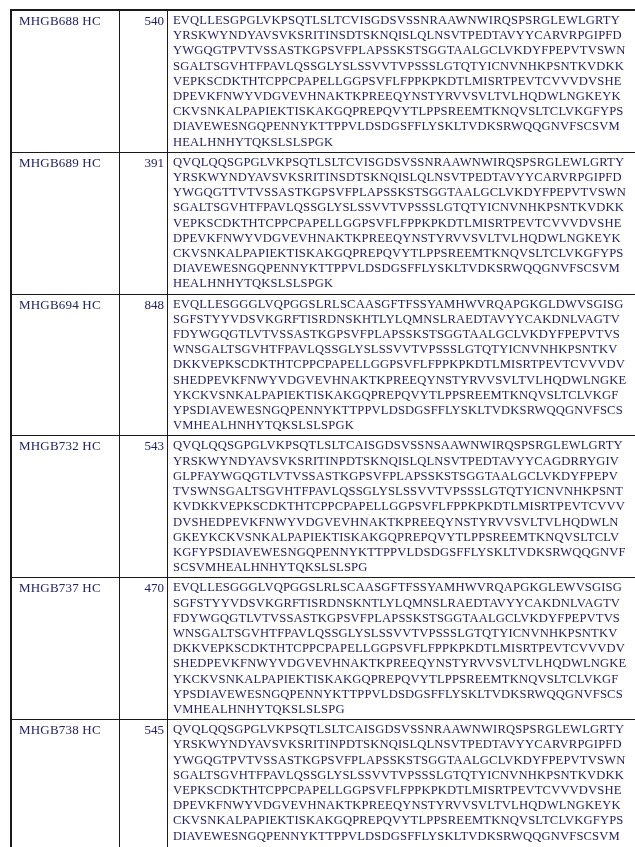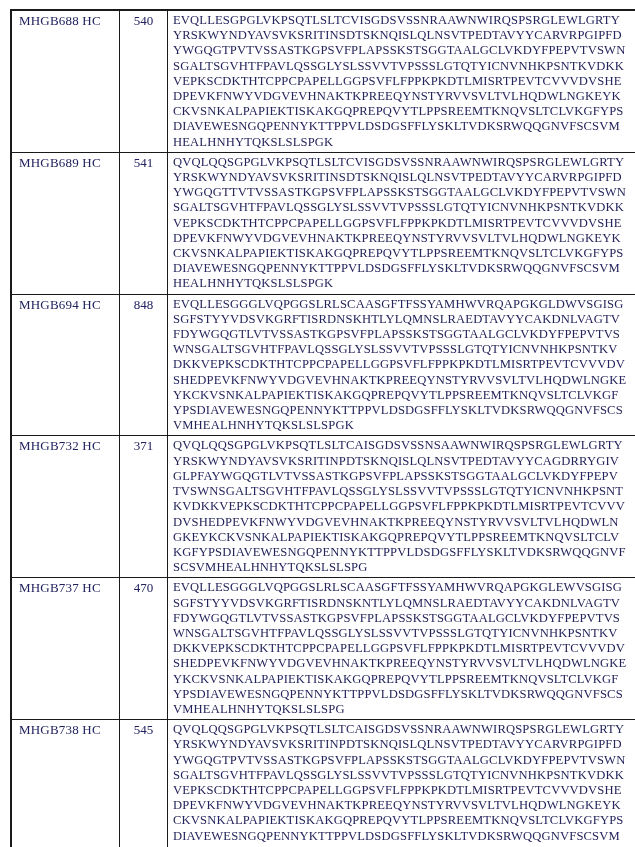--- a/index.html
+++ b/index.html
@@ -38,21 +38,21 @@
     width: 97px;
     padding-left: 7px;
     font-size: 13px;
     line-height: 15.2px;
     color: #20225e;
     letter-spacing: 0.2px;
     white-space: nowrap;
   }
   td.id-cell {
     width: 41px;
-    text-align: center;
+    text-align: right;
     font-size: 13px;
     line-height: 15.2px;
     color: #20225e;
   }
   td.seq-cell {
     width: 470px;
     padding-left: 5px;
     padding-right: 2px;
   }
   .seq-line {
@@ -81,21 +81,21 @@
             <div class="seq-line">VEPKSCDKTHTCPPCPAPELLGGPSVFLFPPKPKDTLMISRTPEVTCVVVDVSHE</div>
             <div class="seq-line">DPEVKFNWYVDGVEVHNAKTKPREEQYNSTYRVVSVLTVLHQDWLNGKEYK</div>
             <div class="seq-line">CKVSNKALPAPIEKTISKAKGQPREPQVYTLPPSREEMTKNQVSLTCLVKGFYPS</div>
             <div class="seq-line">DIAVEWESNGQPENNYKTTPPVLDSDGSFFLYSKLTVDKSRWQQGNVFSCSVM</div>
             <div class="seq-line">HEALHNHYTQKSLSLSPGK</div>
           </td>
   </tr>
 
   <tr>
     <td class="name-cell">MHGB689 HC</td>
-    <td class="id-cell">541</td>
+    <td class="id-cell">391</td>
     <td class="seq-cell">
             <div class="seq-line">QVQLQQSGPGLVKPSQTLSLTCVISGDSVSSNRAAWNWIRQSPSRGLEWLGRTY</div>
             <div class="seq-line">YRSKWYNDYAVSVKSRITINSDTSKNQISLQLNSVTPEDTAVYYCARVRPGIPFD</div>
             <div class="seq-line">YWGQGTTVTVSSASTKGPSVFPLAPSSKSTSGGTAALGCLVKDYFPEPVTVSWN</div>
             <div class="seq-line">SGALTSGVHTFPAVLQSSGLYSLSSVVTVPSSSLGTQTYICNVNHKPSNTKVDKK</div>
             <div class="seq-line">VEPKSCDKTHTCPPCPAPELLGGPSVFLFPPKPKDTLMISRTPEVTCVVVDVSHE</div>
             <div class="seq-line">DPEVKFNWYVDGVEVHNAKTKPREEQYNSTYRVVSVLTVLHQDWLNGKEYK</div>
             <div class="seq-line">CKVSNKALPAPIEKTISKAKGQPREPQVYTLPPSREEMTKNQVSLTCLVKGFYPS</div>
             <div class="seq-line">DIAVEWESNGQPENNYKTTPPVLDSDGSFFLYSKLTVDKSRWQQGNVFSCSVM</div>
             <div class="seq-line">HEALHNHYTQKSLSLSPGK</div>
@@ -113,21 +113,21 @@
             <div class="seq-line">DKKVEPKSCDKTHTCPPCPAPELLGGPSVFLFPPKPKDTLMISRTPEVTCVVVDV</div>
             <div class="seq-line">SHEDPEVKFNWYVDGVEVHNAKTKPREEQYNSTYRVVSVLTVLHQDWLNGKE</div>
             <div class="seq-line">YKCKVSNKALPAPIEKTISKAKGQPREPQVYTLPPSREEMTKNQVSLTCLVKGF</div>
             <div class="seq-line">YPSDIAVEWESNGQPENNYKTTPPVLDSDGSFFLYSKLTVDKSRWQQGNVFSCS</div>
             <div class="seq-line">VMHEALHNHYTQKSLSLSPGK</div>
           </td>
   </tr>
 
   <tr>
     <td class="name-cell">MHGB732 HC</td>
-    <td class="id-cell">371</td>
+    <td class="id-cell">543</td>
     <td class="seq-cell">
             <div class="seq-line">QVQLQQSGPGLVKPSQTLSLTCAISGDSVSSNSAAWNWIRQSPSRGLEWLGRTY</div>
             <div class="seq-line">YRSKWYNDYAVSVKSRITINPDTSKNQISLQLNSVTPEDTAVYYCAGDRRYGIV</div>
             <div class="seq-line">GLPFAYWGQGTLVTVSSASTKGPSVFPLAPSSKSTSGGTAALGCLVKDYFPEPV</div>
             <div class="seq-line">TVSWNSGALTSGVHTFPAVLQSSGLYSLSSVVTVPSSSLGTQTYICNVNHKPSNT</div>
             <div class="seq-line">KVDKKVEPKSCDKTHTCPPCPAPELLGGPSVFLFPPKPKDTLMISRTPEVTCVVV</div>
             <div class="seq-line">DVSHEDPEVKFNWYVDGVEVHNAKTKPREEQYNSTYRVVSVLTVLHQDWLN</div>
             <div class="seq-line">GKEYKCKVSNKALPAPIEKTISKAKGQPREPQVYTLPPSREEMTKNQVSLTCLV</div>
             <div class="seq-line">KGFYPSDIAVEWESNGQPENNYKTTPPVLDSDGSFFLYSKLTVDKSRWQQGNVF</div>
             <div class="seq-line">SCSVMHEALHNHYTQKSLSLSPG</div>

